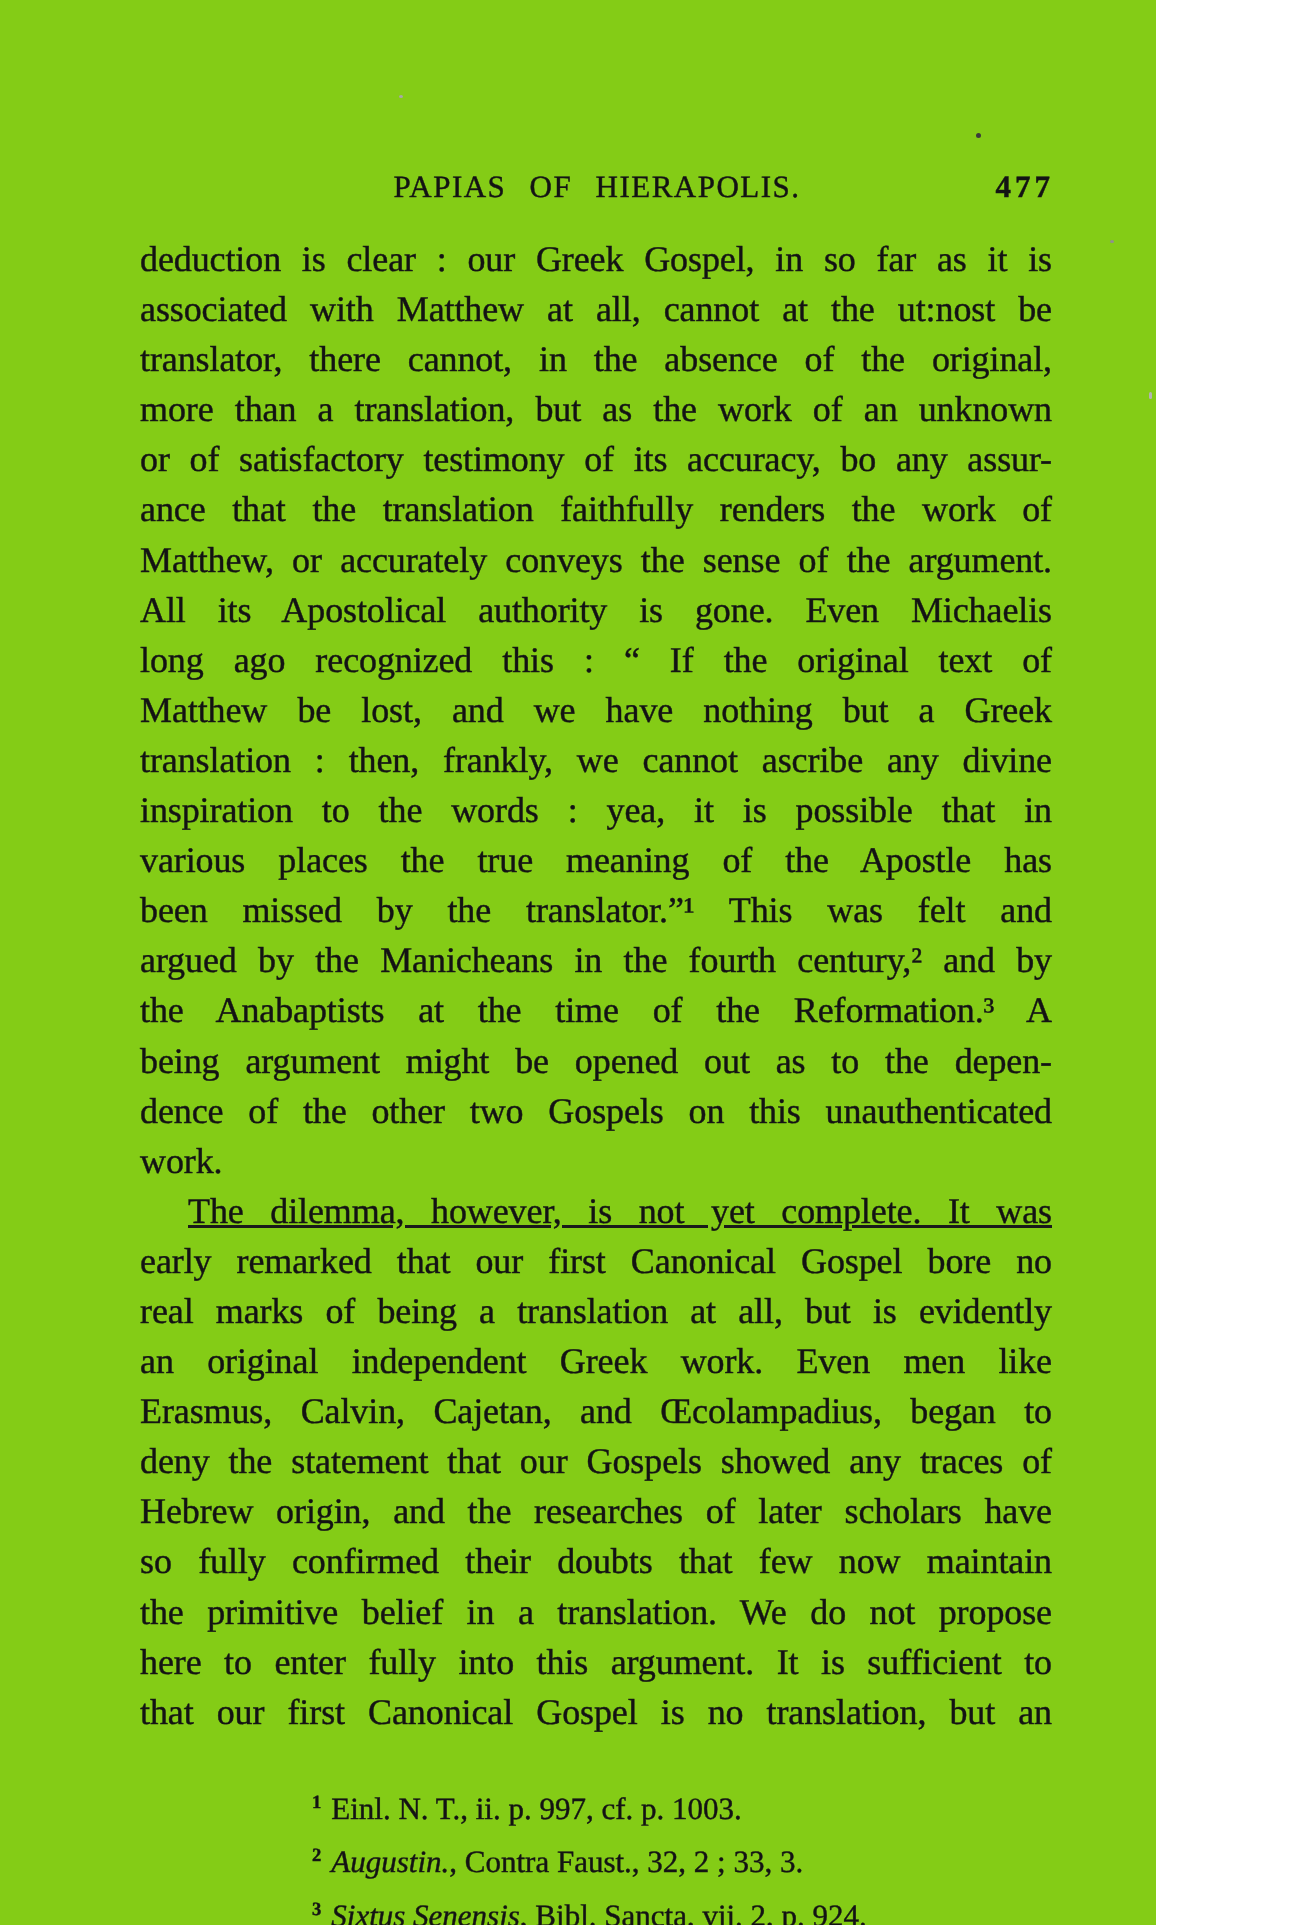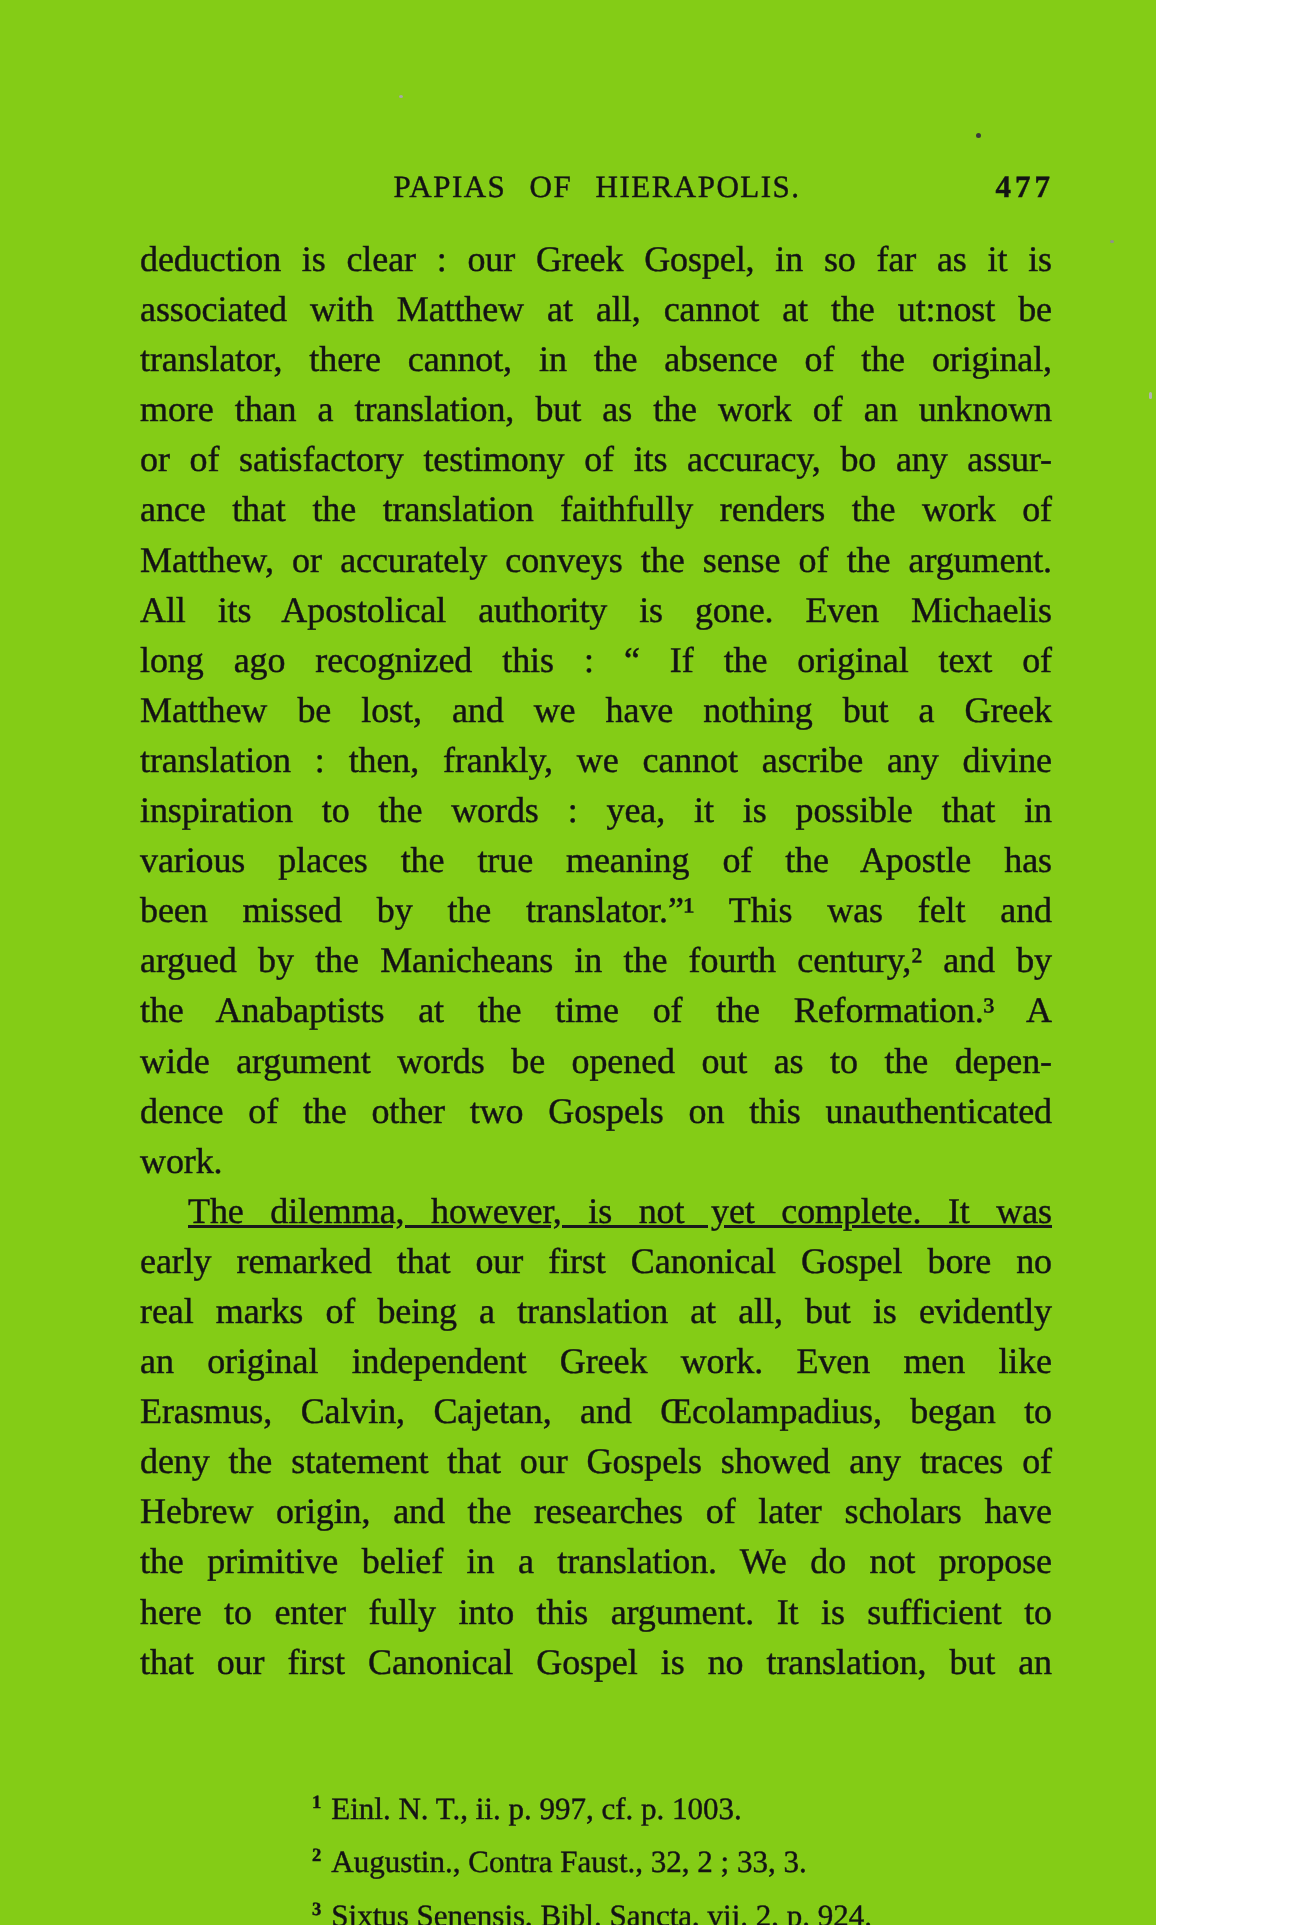--- a/index.html
+++ b/index.html
@@ -74,20 +74,21 @@
     line-height: 47px;
     white-space: nowrap;
   }
   .fn sup {
     font-size: 0.60em;
     margin-right: 10px;
     font-weight: bold;
     letter-spacing: 0;
   }
   .fn-italic {
+    font-style: italic;
   }
   
   .speck {
     position: absolute;
     border-radius: 50%;
   }
   .s1 { left: 399px; top: 95px;  width: 4px; height: 3px; background: #a8a8a8; }
   .s2 { left: 976px; top: 133px; width: 5px; height: 5px; background: #3b3b3b; }
   .s3 { left: 1110px; top: 240px; width: 4px; height: 3px; background: #909090; }
   .s4 { left: 1149px; top: 392px; width: 3px; height: 7px; background: #b3b3b3; border-radius: 2px; }
@@ -118,32 +119,33 @@
       <div class="l">Matthew, or accurately conveys the sense of the argument.</div>
       <div class="l">All its Apostolical authority is gone.  Even Michaelis</div>
       <div class="l">long ago recognized this :  “ If the original text of</div>
       <div class="l">Matthew be lost, and we have nothing but a Greek</div>
       <div class="l">translation : then, frankly, we cannot ascribe any divine</div>
       <div class="l">inspiration to the words : yea, it is possible that in</div>
       <div class="l">various places the true meaning of the Apostle has</div>
       <div class="l">been missed by the translator.”¹  This was felt and</div>
       <div class="l">argued by the Manicheans in the fourth century,² and by</div>
       <div class="l">the Anabaptists at the time of the Reformation.³  A</div>
-      <div class="l">wide argument words be opened out as to the depen-</div>
+      <div class="l">being argument might be opened out as to the depen-</div>
       <div class="l">dence of the other two Gospels on this unauthenticated</div>
       <div class="l noj">work.</div>
     </section>
     <section>
       <div class="l indent">The dilemma, however, is not yet complete.  It was</div>
       <div class="l">early remarked that our first Canonical Gospel bore no</div>
       <div class="l">real marks of being a translation at all, but is evidently</div>
       <div class="l">an original independent Greek work.  Even men like</div>
       <div class="l">Erasmus, Calvin, Cajetan, and Œcolampadius, began to</div>
       <div class="l">deny the statement that our Gospels showed any traces of</div>
       <div class="l">Hebrew origin, and the researches of later scholars have</div>
+      <div class="l">so fully confirmed their doubts that few now maintain</div>
       <div class="l">the primitive belief in a translation.  We do not propose</div>
       <div class="l">here to enter fully into this argument.  It is sufficient to</div>
       <div class="l">that our first Canonical Gospel is no translation, but an</div>
     </section>
   </main>
 
   <footer class="footnotes">
     <div class="fn"><sup>1</sup><span class="fn-italic"></span><span>Einl. N. T., ii. p. 997, cf. p. 1003.</span></div>
     <div class="fn"><sup>2</sup><span class="fn-italic">Augustin.</span><span>, Contra Faust., 32, 2 ; 33, 3.</span></div>
     <div class="fn"><sup>3</sup><span class="fn-italic">Sixtus Senensis</span><span>, Bibl. Sancta, vii. 2, p. 924.</span></div>

